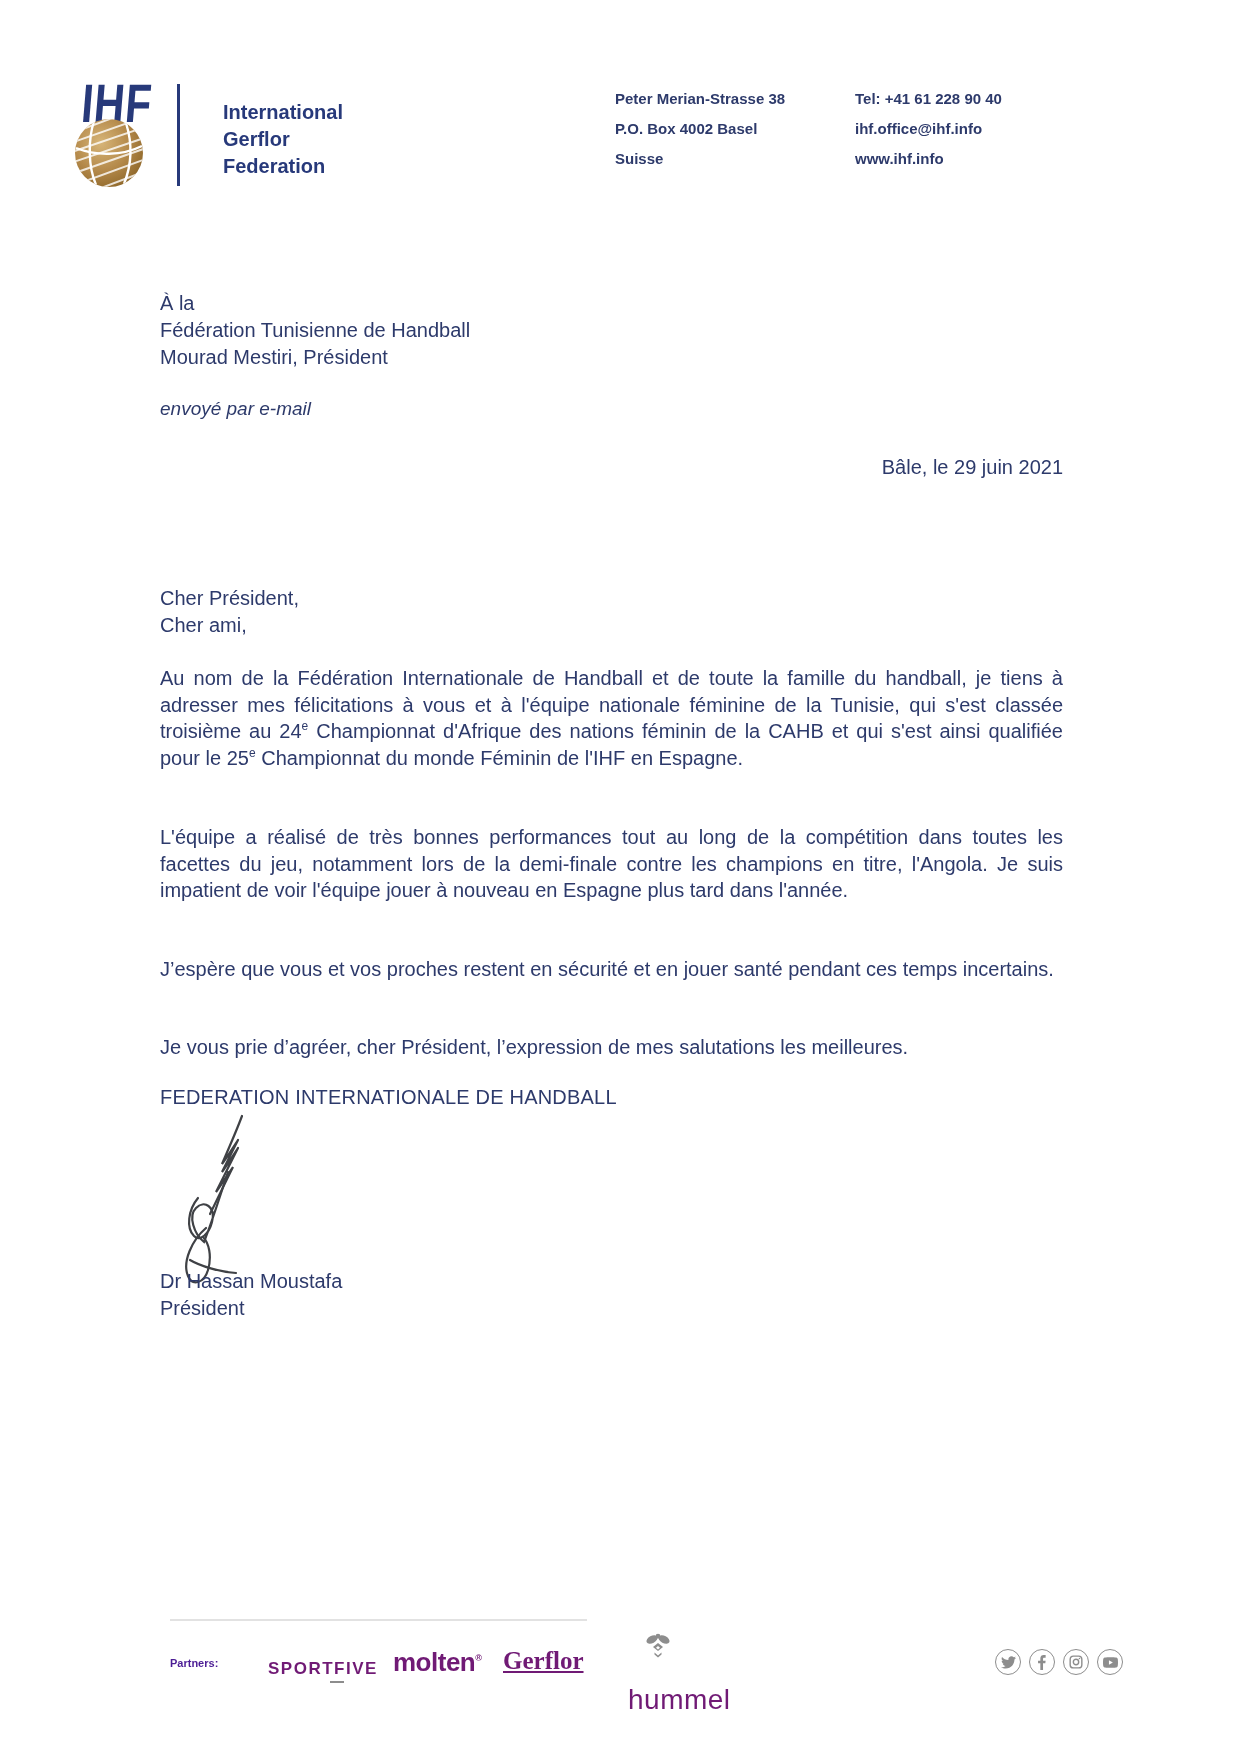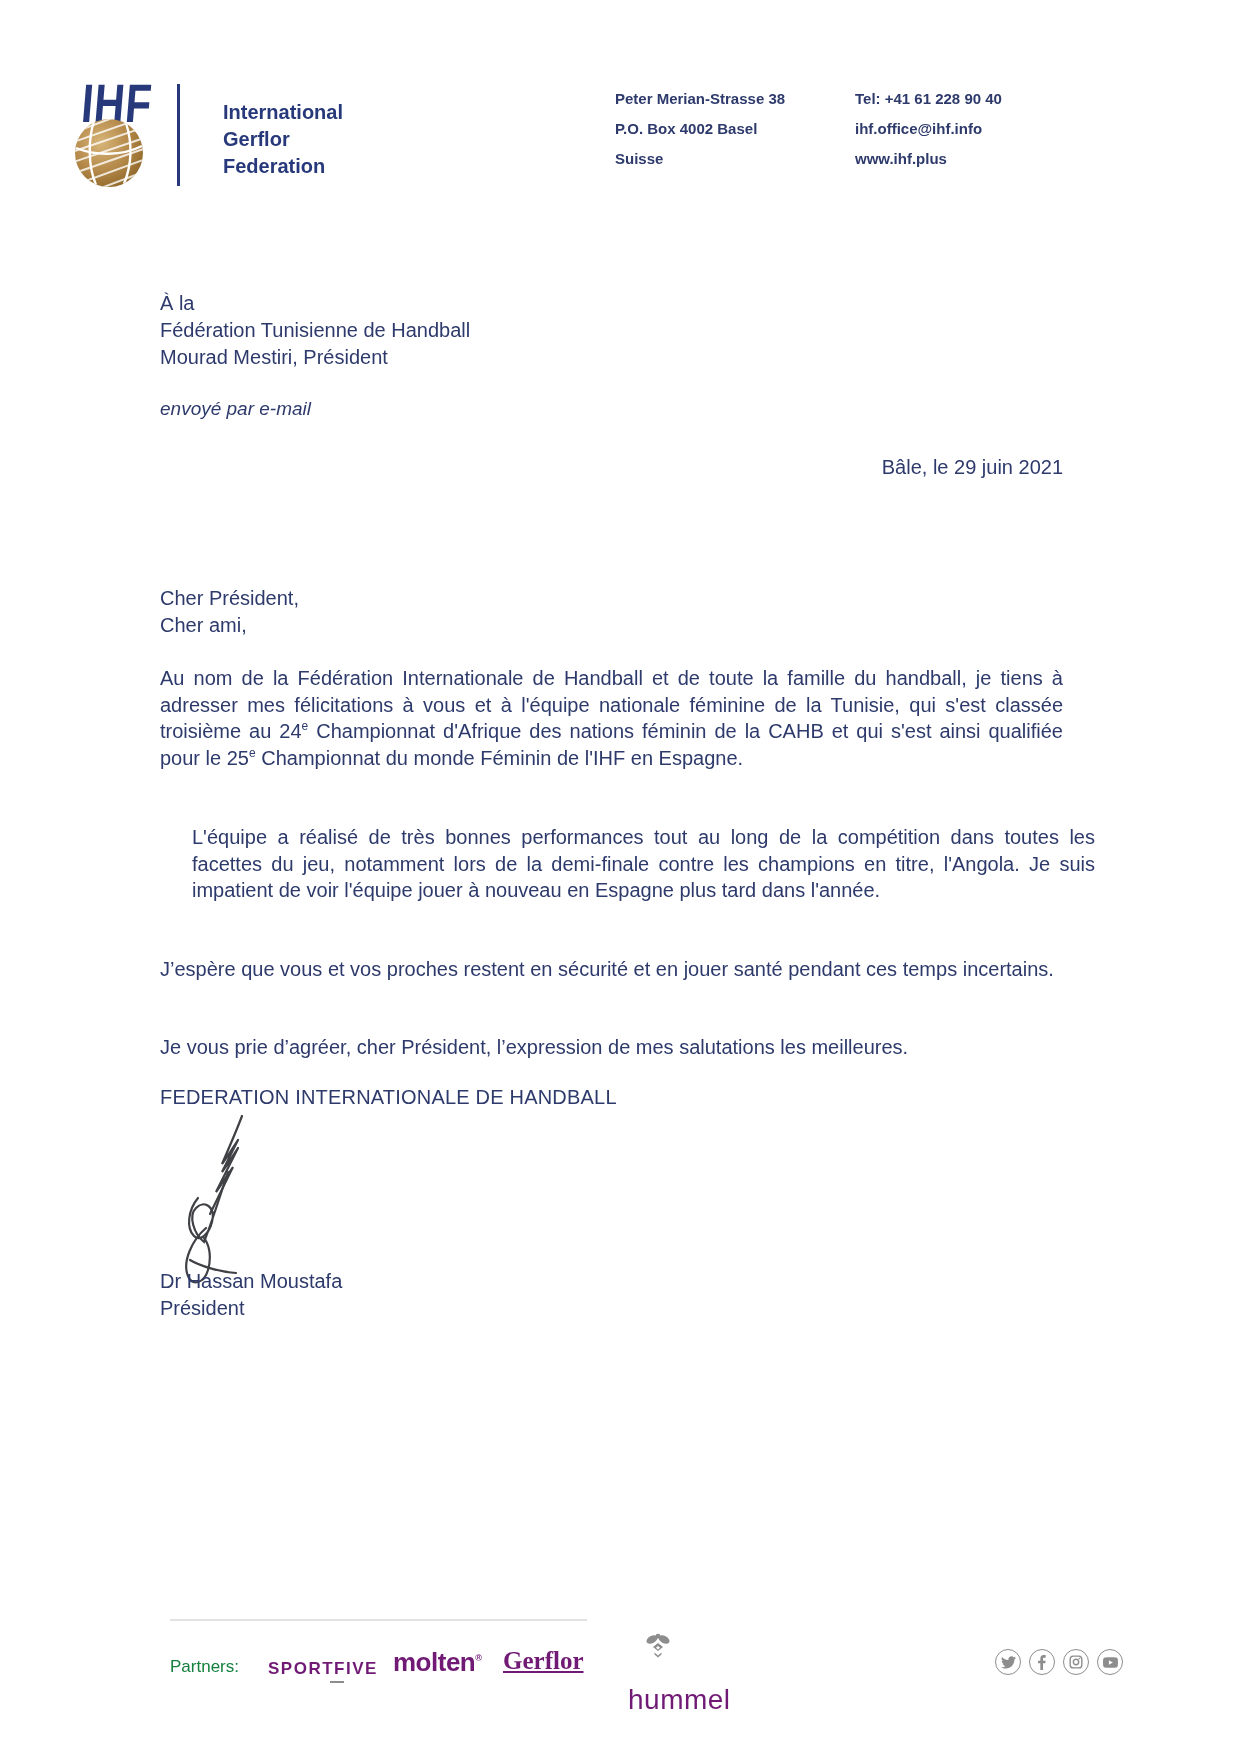--- a/index.html
+++ b/index.html
@@ -27,33 +27,33 @@
 
   
   .recipient { left:160px; top:290px; font-size:20px; line-height:27px; }
   .delivery-note { left:160px; top:398px; font-size:19px; font-style:italic; }
   .dateline { left:160px; top:456px; width:903px; text-align:right; font-size:20px; }
   .salutation { left:160px; top:585px; font-size:20px; line-height:27px; }
 
   .para { left:160px; width:903px; margin:0; font-size:20px; line-height:26.6px; text-align:justify; }
   .para sup { font-size:12px; line-height:0; }
   #p1 { top:665px; }
-  #p2 { top:824px;margin-left:32px; }
+  #p2 { top:824px; }
   #p3 { top:956px; }
   #p4 { top:1034px; }
 
   .sender-org { left:160px; top:1086px; font-size:20px; font-weight:normal; letter-spacing:.2px; }
 
   .signature { left:176px; top:1110px; width:92px; height:182px; }
   .sig-name { left:160px; top:1268px; font-size:20px; line-height:27px; }
 
   
   .footer-divider { left:170px; top:1619px; width:417px; height:2px; background:#e2e2e2; }
 
-  .partners-label { left:170px; top:1657px; font-size:17px; font-weight:normal; color:#15803d; }
+  .partners-label { left:170px; top:1657px; font-size:11px; font-weight:bold; color:#4c1d95; }
   .partner { color:#701a75;text-align:center; }
   .p-sportfive { left:268px; top:1659px; font-size:17px; font-weight:bold; letter-spacing:1.5px; }
   .p-sportfive::after { content:""; position:absolute; left:62px; bottom:-4px; width:14px; height:2px; background:#8d8d8d; }
   .p-molten { left:393px; top:1647px; font-size:26px; font-weight:bold; letter-spacing:-.5px; }
   .p-molten sup { font-size:9px; }
   .p-gerflor { left:503px; top:1647px; font-size:25px; font-weight:bold; text-decoration:underline; font-family:"Liberation Serif", serif; font-style:normal; }
   .p-hummel-text { left:628px; top:1661px; font-size:28px; font-weight:normal; letter-spacing:.5px;margin-top:23px; }
   .bee { left:644px; top:1633px; width:28px; height:26px; }
 
   .social { position:absolute; top:1649px; width:26px; height:26px; border:1.6px solid #8d8d8d; border-radius:50%;
@@ -109,21 +109,21 @@
 
   <div class="abs contact-col c1">
     <div>Peter Merian-Strasse 38</div>
     <div>P.O. Box 4002 Basel</div>
     <div>Suisse</div>
   </div>
 
   <div class="abs contact-col c2">
     <div>Tel: +41 61 228 90 40</div>
     <div>ihf.office@ihf.info</div>
-    <div>www.ihf.plus</div>
+    <div>www.ihf.info</div>
   </div>
 
   <div class="abs recipient">
     <div>À la</div>
     <div>Fédération Tunisienne de Handball</div>
     <div>Mourad Mestiri, Président</div>
   </div>
 
   <div class="abs delivery-note">envoyé par e-mail</div>
 

